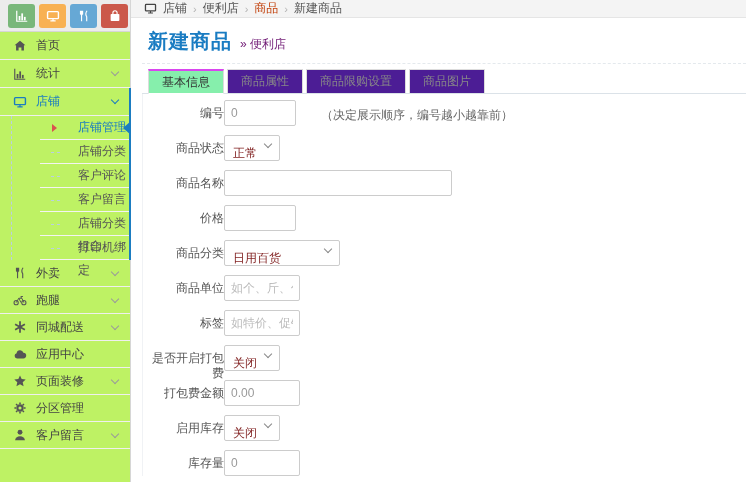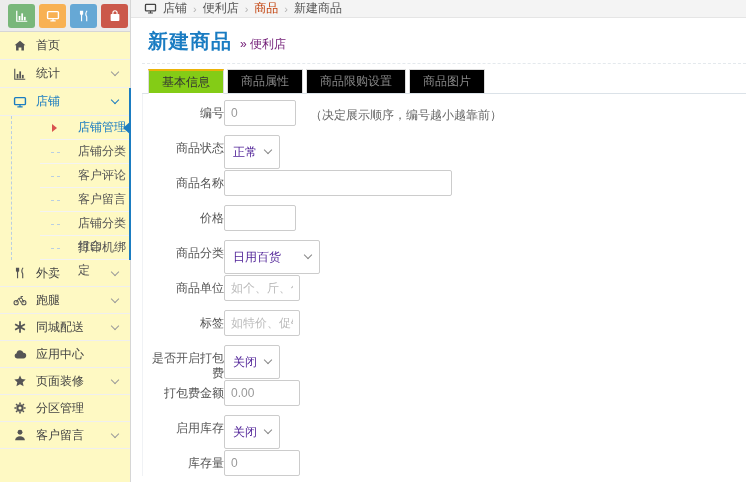--- a/index.html
+++ b/index.html
@@ -1,21 +1,21 @@
 <!DOCTYPE html>
 <html><head>
 <meta charset="utf-8">
 <style>
   * { margin:0; padding:0; box-sizing:border-box; }
   html,body { width:746px; height:482px; overflow:hidden; }
   body { font-family:"Liberation Sans","DejaVu Sans",sans-serif; font-size:12px; color:#555; background:#fff; }
   .app { display:flex; width:746px; height:482px; }
 
   
-  .sidebar { width:131px; flex:none; background:#fef9c3; border-right:1px solid #d6d6d6; position:relative; }
+  .sidebar { width:131px; flex:none; background:#bef264; border-right:1px solid #d6d6d6; position:relative; }
   .tilebar { height:32px; background:#ececec; border-bottom:1px solid #d6d6d6; display:flex; align-items:center; gap:4px; padding-left:8px; }
   .tile { width:27px; height:24px; border-radius:3px; display:flex; align-items:center; justify-content:center; color:#fff; cursor:pointer; }
   .tile svg { width:14px; height:14px; display:block; }
   .tile.green{background:#79b77a} .tile.orange{background:#f8b153} .tile.blue{background:#66a8d5} .tile.red{background:#cb584a}
 
   .mi { height:28px; display:flex; align-items:center; padding:0 12px; border-bottom:1px solid #efefef; cursor:pointer; color:#444; position:relative; }
   .mi.short { height:27px; }
   .mi .ic { width:16px; height:16px; margin-right:8px; color:#555; display:flex; align-items:center; justify-content:center; }
   .mi .ic svg { width:14px; height:14px; display:block; }
   .chev { width:6px; height:6px; border-right:1.5px solid #9a9a9a; border-bottom:1.5px solid #9a9a9a; transform:rotate(45deg); margin-left:auto; margin-top:-3px; }
@@ -43,33 +43,33 @@
   .crumb.dim { color:#c2410c; }
   .sep { color:#b3b3b3; padding:0 6px; font-size:11px; }
 
   .content { flex:1; padding-left:11px; }
   .page-head { margin:10px 0 0 6px; display:flex; align-items:baseline; }
   .page-title { color:#1a7cc2; font-size:20px; font-weight:bold; letter-spacing:1px; }
   .page-sub { color:#701a75; margin-left:8px; }
   .dashed { border-top:1px dashed #e4e9ed; margin-top:8px; }
 
   .tabs-row { border-bottom:1px solid #dbe2e8; display:flex; align-items:flex-end; margin-top:5px; padding-left:6px; }
-  .tab { height:24px; line-height:22px; padding:0 13px; border:1px solid #dcdcdc; border-bottom:none; background:#000000; color:#888; margin-right:3px; cursor:pointer; }
-  .tab.active { height:25px; line-height:22px; background:#84cc16; border-top:2px solid #eab308; border-bottom:1px solid #fff; margin-bottom:-1px; color:#333; }
+  .tab { height:24px; line-height:22px; padding:0 13px; border:1px solid #dcdcdc; border-bottom:none; background:#4c1d95; color:#888; margin-right:3px; cursor:pointer; }
+  .tab.active { height:25px; line-height:22px; background:#86efac; border-top:2px solid #d946ef; border-bottom:1px solid #fff; margin-bottom:-1px; color:#333; }
 
   .tab-content { border-left:1px solid #f0f2f5; padding:6px 0 0 7px; }
   .frow { display:flex; align-items:flex-start; height:26px; margin-bottom:9px; }
   .flbl { width:74px; flex:none; padding-top:6px; line-height:15px; color:#555;text-align:right; }
   .inp { height:26px; border:1px solid #ccc; border-radius:2px; padding:0 6px; font-size:12px; color:#999; background:#fff; outline:none; font-family:inherit; }
   .inp::placeholder { color:#bbb; }
   .w-sm { width:72px; } .w-md { width:76px; } .w-lg { width:228px; }
-  .selbox { height:26px; border:1px solid #ccc; border-radius:2px; display:inline-flex; align-items:center; padding:16px 8px; color:#4c1d95; cursor:pointer; background:#fff; }
+  .selbox { height:26px; border:1px solid #ccc; border-radius:2px; display:inline-flex; padding:9px 8px; color:#7f1d1d; cursor:pointer; background:#fff; }
   .schev { width:6px; height:6px; border-right:1.2px solid #888; border-bottom:1.2px solid #888; transform:rotate(45deg); margin-left:8px; margin-top:-4px; }
-  .selbox.w-cat { width:96px; justify-content:space-between; }
-  .hint { padding-top:7px; margin-left:14px; color:#666; }
+  .selbox.w-cat { width:116px; justify-content:space-between; }
+  .hint { padding-top:7px; margin-left:25px; color:#666; }
 </style>
 </head>
 <body>
 
 <div class="app">
 
   <aside class="sidebar">
     <div class="tilebar">
       <div class="tile green">
         <span>

